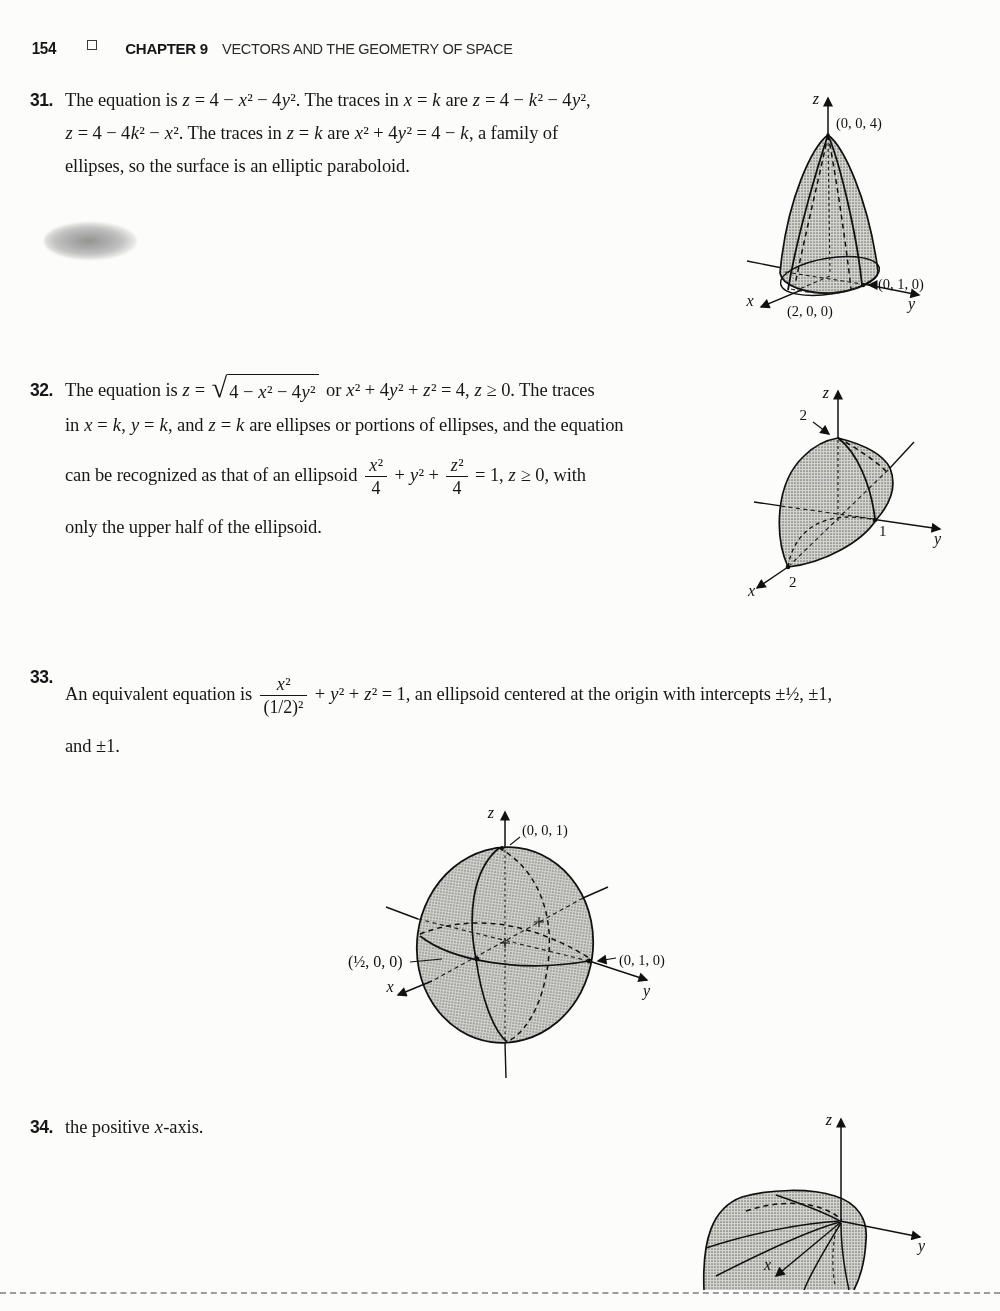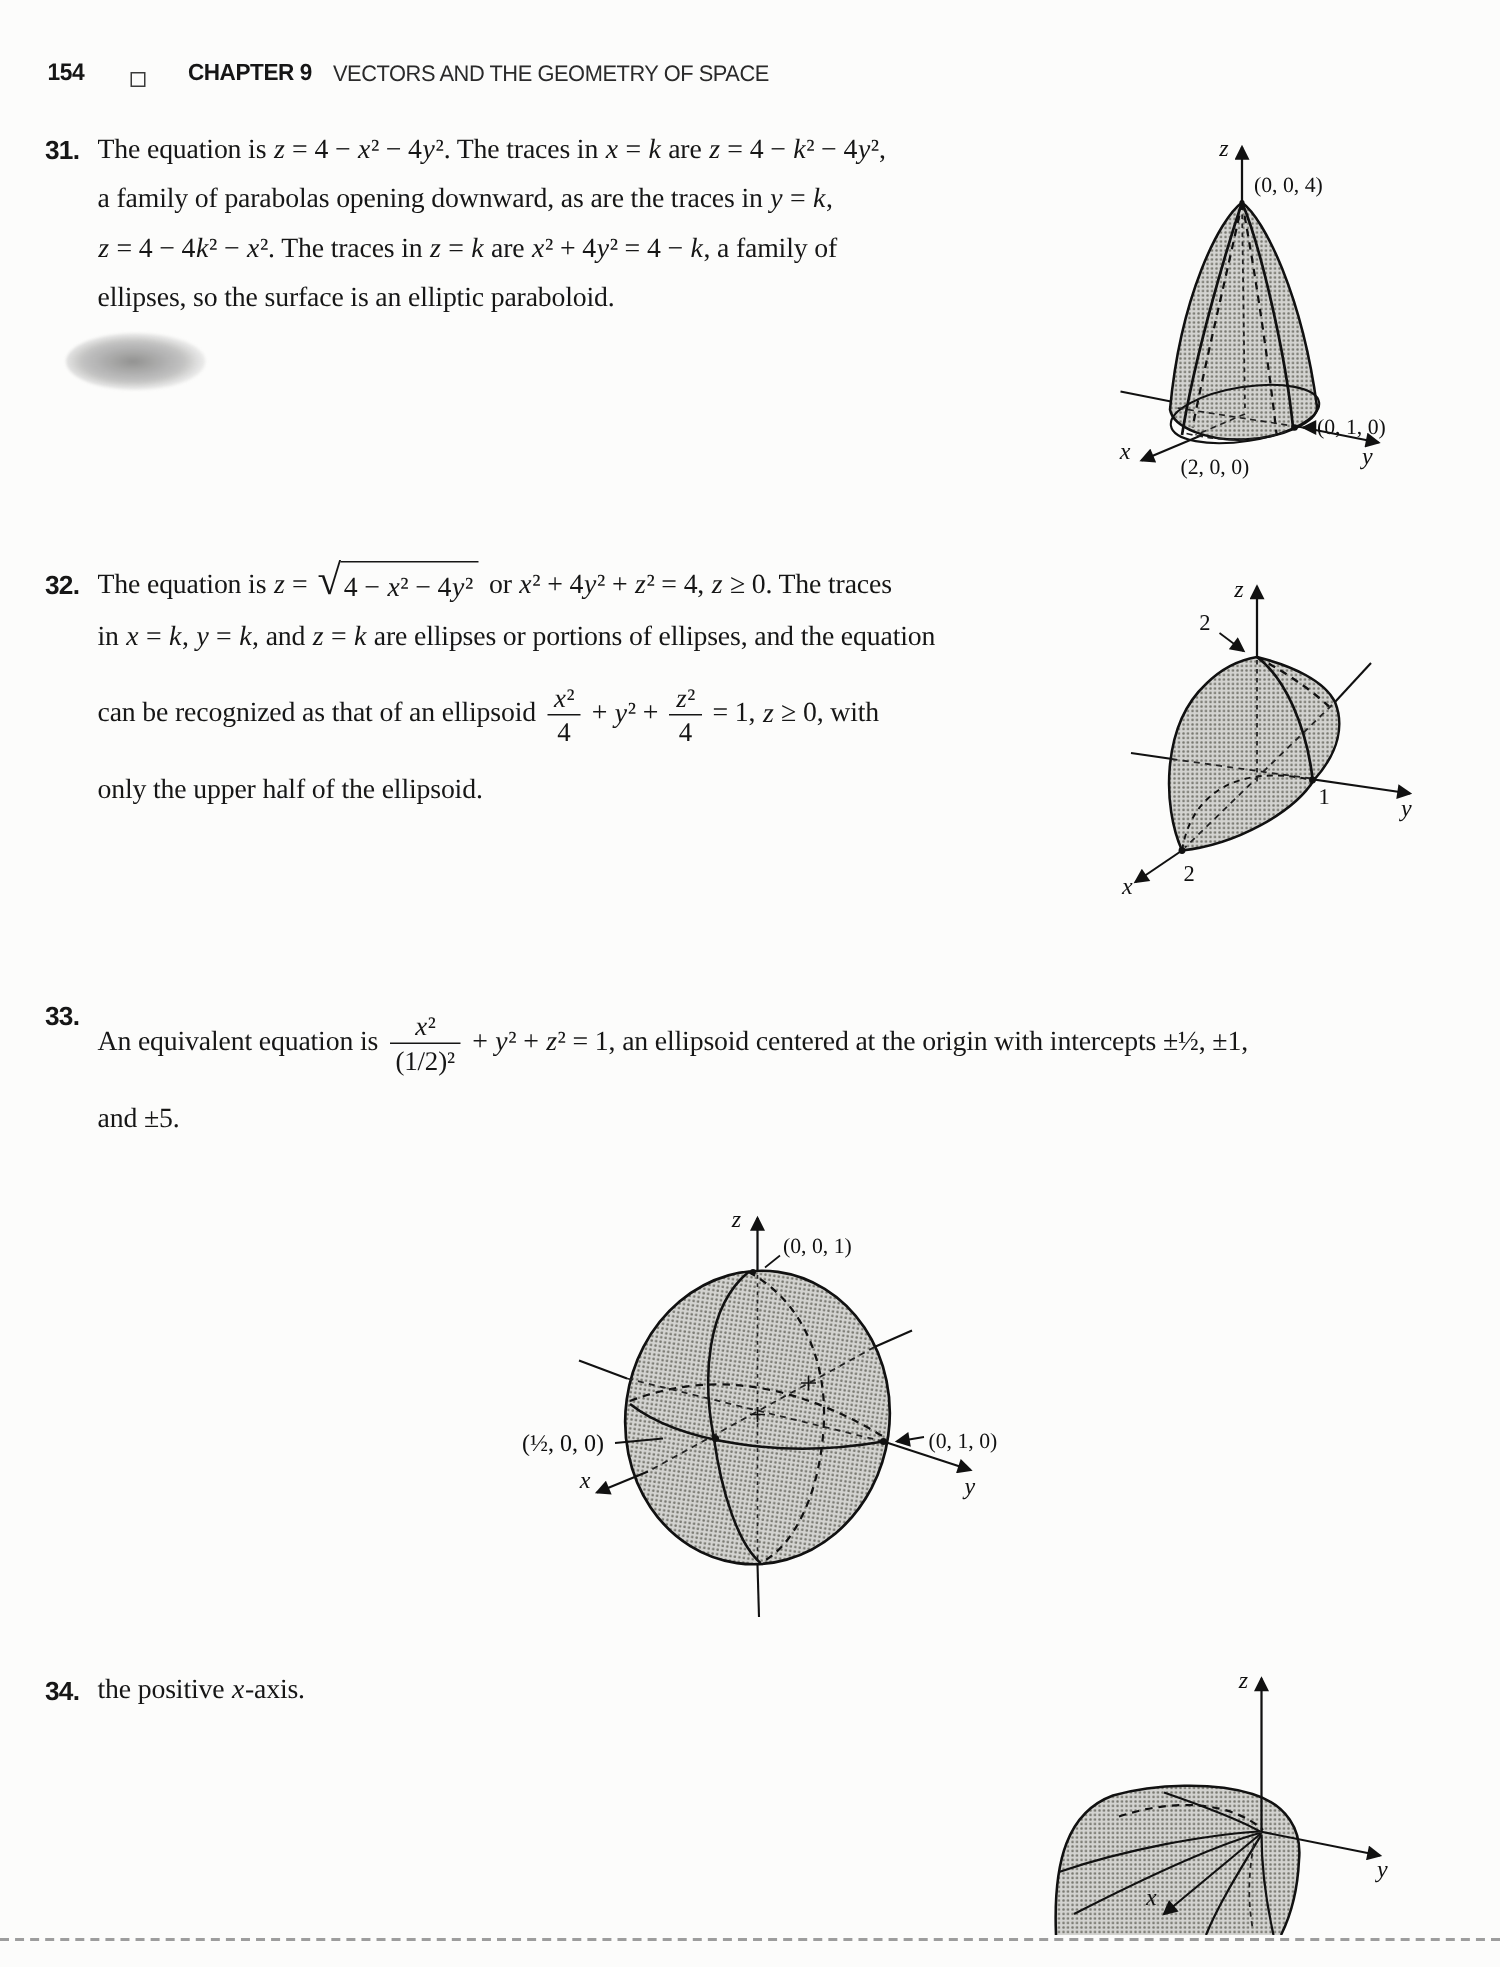--- a/index.html
+++ b/index.html
@@ -2,21 +2,21 @@
 <html><head>
 <meta charset="utf-8">
 <style>
   html,body{margin:0;padding:0}
   body{
     width:1000px;height:1311px;position:relative;overflow:hidden;
     background:#fcfcfb;color:#161616;
     font-family:"Liberation Serif","DejaVu Serif",serif;
   }
   
-  .hdr{position:absolute;left:31px;top:40px;display:flex;align-items:flex-end;
+  .hdr{position:absolute;left:31px;top:40px;display:flex;align-items:flex-start;
        font-family:"Liberation Sans","DejaVu Sans",sans-serif;letter-spacing:-0.3px;}
   .hdr .pageno{font-weight:bold;font-size:16px;transform:scaleX(.95)}
   .hdr .sqbox{width:8px;height:8px;border:1.4px solid #3a3a3a;margin-left:30px;flex:none}
   .hdr .chap{font-weight:bold;font-size:15.5px;margin-left:27px;transform:scaleX(.97)}
   .hdr .title{font-size:15px;margin-left:13px;color:#2a2a2a;transform:scaleX(.97);transform-origin:left center}
   
   .prob{position:absolute;display:flex;font-size:18.5px;line-height:33px;letter-spacing:-0.1px;}
   .pnum{font-weight:bold;width:35px;flex:none;font-size:17.5px;font-family:"Liberation Sans","DejaVu Sans",sans-serif;letter-spacing:-0.5px;}
   .plines{flex:1}
   .pline{white-space:nowrap}
@@ -59,21 +59,20 @@
   <span class="pageno">154</span>
   <span class="sqbox"></span>
   <span class="chap">CHAPTER 9</span>
   <span class="title">VECTORS AND THE GEOMETRY OF SPACE</span>
 </div>
 
 <div class="prob" style="left:30px;top:84px;width:700px">
   <div class="pnum">31.</div>
   <div class="plines">
     <div class="pline">The equation is <i>z</i> = 4 − <i>x</i>² − 4<i>y</i>². The traces in <i>x</i> = <i>k</i> are <i>z</i> = 4 − <i>k</i>² − 4<i>y</i>²,</div>
-    <div class="pline">a family of parabolas opening downward, as are the traces in <i>y</i> = <i>k</i>,</div>
     <div class="pline"><i>z</i> = 4 − 4<i>k</i>² − <i>x</i>². The traces in <i>z</i> = <i>k</i> are <i>x</i>² + 4<i>y</i>² = 4 − <i>k</i>, a family of</div>
     <div class="pline">ellipses, so the surface is an elliptic paraboloid.</div>
   </div>
 </div>
 
 <div class="smudge"></div>
 
 <svg class="fig" style="left:735px;top:85px" width="265" height="250" viewBox="0 0 265 250">
   <path d="M 12,176 L 184,210" stroke="#111" stroke-width="1.4" fill="none" marker-end="url(#arr)"></path>
   <path d="M 95,193 L 26,222" stroke="#111" stroke-width="1.4" fill="none" marker-end="url(#arr)"></path>
@@ -132,21 +131,21 @@
   <text x="139" y="156" class="num">1</text>
   <text x="49" y="207" class="num">2</text>
   <text x="194" y="164" class="it">y</text>
   <text x="8" y="216" class="it">x</text>
 </svg>
 
 <div class="prob" style="left:30px;top:661px;width:960px">
   <div class="pnum">33.</div>
   <div class="plines">
     <div class="pline">An equivalent equation is <span class="frac"><span class="fnum"><i>x</i>²</span><span class="fden">(1/2)²</span></span> + <i>y</i>² + <i>z</i>² = 1, an ellipsoid centered at the origin with intercepts ±½, ±1,</div>
-    <div class="pline">and ±5.</div>
+    <div class="pline">and ±1.</div>
   </div>
 </div>
 
 <svg class="fig" style="left:340px;top:795px" width="370" height="290" viewBox="0 0 370 290">
   <path d="M 165,53 L 165,17" stroke="#111" stroke-width="1.5" fill="none" marker-end="url(#arr)"></path>
   <path d="M 165,248 L 166,283" stroke="#111" stroke-width="1.4" fill="none"></path>
   <path d="M 268,92 L 243,103" stroke="#111" stroke-width="1.4" fill="none"></path>
   <path d="M 46,112 L 78,124" stroke="#111" stroke-width="1.4" fill="none"></path>
   <ellipse cx="165" cy="150" rx="88" ry="98" transform="rotate(8 165 150)" fill="url(#ht)" stroke="#111" stroke-width="1.8"></ellipse>
   <path d="M 80,139 Q 160,108 251,164" stroke="#111" stroke-width="1.5" stroke-dasharray="5,4" fill="none"></path>

